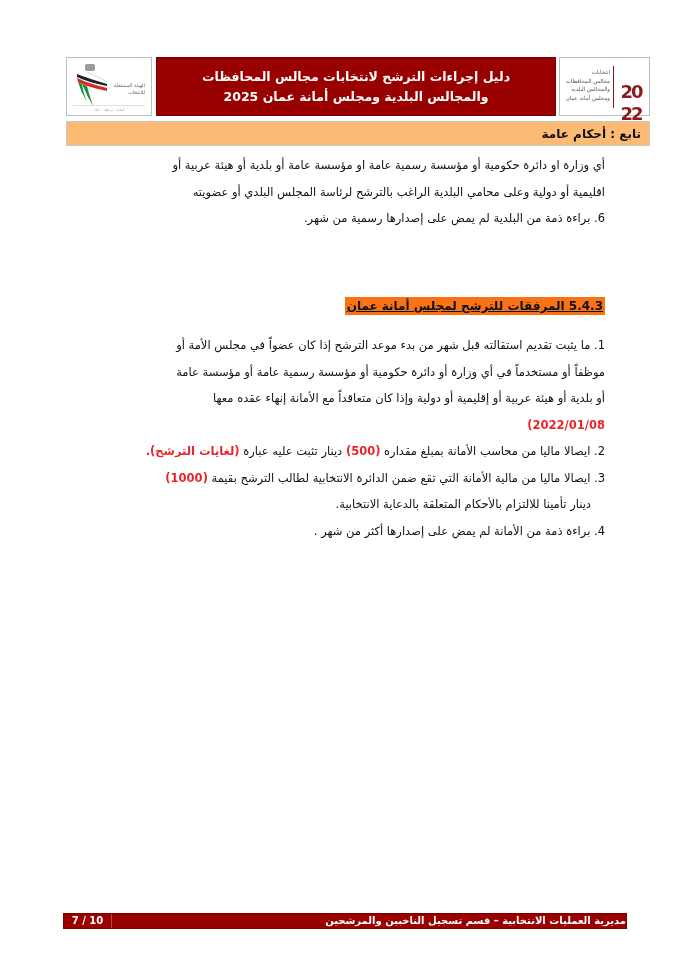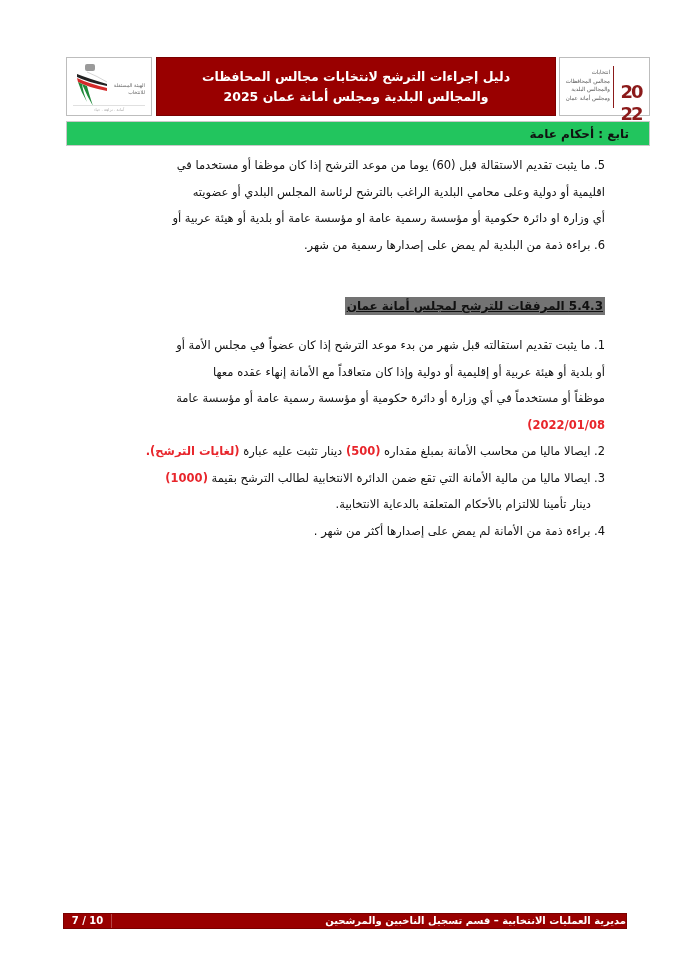--- a/index.html
+++ b/index.html
@@ -15,28 +15,28 @@
   
   .ll-emblem { position: absolute; left: 6px; top: 4px; width: 36px; height: 46px; }
   .ll-text { position: absolute; right: 6px; top: 24px; width: 40px; font-size: 5px; color: #666; direction: rtl; text-align: right; line-height: 7px; }
   .ll-motto { position: absolute; left: 6px; right: 6px; bottom: 3px; font-size: 4px; color: #aaa; direction: rtl; text-align: center; border-top: 1px solid #e0e0e0; padding-top: 1px; }
 
   
   .rl-year { position: absolute; right: 4px; top: 23px; width: 28px; height: 48px; color: #8b1a1a; font-family: "DejaVu Sans", sans-serif; font-weight: bold; font-size: 18px; line-height: 22px; text-align: center; letter-spacing: -2px; }
   .rl-divider { position: absolute; right: 35px; top: 8px; width: 1px; height: 42px; background: #8b1a1a; }
   .rl-text { position: absolute; right: 39px; top: 10px; width: 46px; direction: rtl; text-align: right; font-size: 5.5px; line-height: 8.5px; color: #555; }
 
-  .section-bar { position: absolute; top: 121px; left: 66px; width: 584px; height: 25px; background: #22c55e; border: 1px solid #c9c9c9; direction: rtl; padding-right: 20px; display: flex; align-items: center; }
+  .section-bar { position: absolute; top: 121px; left: 66px; width: 584px; height: 25px; background: #fdba74; border: 1px solid #c9c9c9; direction: rtl; padding-right: 8px; display: flex; align-items: center; }
   .section-bar span { font-weight: bold; font-size: 12px; color: #111; }
 
   .content { position: absolute; top: 152px; left: 75px; width: 530px; direction: rtl; text-align: right; font-size: 11.5px; color: #111; }
   .para { position: relative; line-height: 26.5px; }
   .red { color: #e8252b; font-weight: bold; }
 
-  .subhead { position: absolute; top: 297px; right: 90px; direction: rtl; font-weight: bold; font-size: 12px; text-decoration: underline; background: #737373; padding: 0 2px; line-height: 18px; }
+  .subhead { position: absolute; top: 297px; right: 90px; direction: rtl; font-weight: bold; font-size: 12px; text-decoration: underline; background: #f97316; padding: 0 2px; line-height: 18px; }
 
   .footer { position: absolute; top: 913px; left: 63px; width: 564px; height: 16px; background: #990000; border: 1px solid #7a0000; display: flex; direction: rtl; color: #fff; }
   .footer-title { flex: 1; font-weight: bold; font-size: 10px; line-height: 14px; }
   .footer-page { width: 48px; border-right: 1px solid #b54545; font-weight: bold; font-size: 10px; line-height: 14px; text-align: center; direction: ltr; }
 </style>
 </head>
 <body>
 
 <div class="header">
   <div class="logo-left">
@@ -75,44 +75,40 @@
   </div>
 </div>
 
 <div class="section-bar">
   <span>تابع : أحكام عامة</span>
 </div>
 
 <div class="content">
 
   <div class="para" style="padding-right:14px;">
-    <div>
-      <span class="num" style="margin-right:-14px;">5.</span>
-      <span>ما يثبت تقديم الاستقالة قبل (60) يوما من موعد الترشح إذا كان موظفا أو مستخدما في</span>
-    </div>
+    <div style="margin-right:-14px; text-align:justify;">أي وزارة او دائرة حكومية أو مؤسسة رسمية عامة او مؤسسة عامة أو بلدية أو هيئة عربية أو</div>
     <div style="margin-right:-14px;">اقليمية أو دولية وعلى محامي البلدية الراغب بالترشح لرئاسة المجلس البلدي أو عضويته</div>
-    <div style="margin-right:-14px; text-align:justify;">أي وزارة او دائرة حكومية أو مؤسسة رسمية عامة او مؤسسة عامة أو بلدية أو هيئة عربية أو</div>
   </div>
 
   <div class="para">
     <span class="num">6.</span>
     <span>براءة ذمة من البلدية لم يمض على إصدارها رسمية من شهر.</span>
   </div>
 </div>
 
 <div class="subhead">5.4.3 المرفقات للترشح لمجلس أمانة عمان</div>
 
 <div class="content" style="top:332px;">
   <div class="para">
     <div>
       <span class="num">1.</span>
       <span>ما يثبت تقديم استقالته قبل شهر من بدء موعد الترشح إذا كان عضواً في مجلس الأمة أو</span>
     </div>
+    <div>موظفاً أو مستخدماً في أي وزارة أو دائرة حكومية أو مؤسسة رسمية عامة أو مؤسسة عامة</div>
     <div>أو بلدية أو هيئة عربية أو إقليمية أو دولية وإذا كان متعاقداً مع الأمانة إنهاء عقده معها</div>
-    <div>موظفاً أو مستخدماً في أي وزارة أو دائرة حكومية أو مؤسسة رسمية عامة أو مؤسسة عامة</div>
     <div class="red">2022/01/08)</div>
   </div>
 
   <div class="para">
     <span class="num">2.</span>
     <span>ايصالا ماليا من محاسب الأمانة بمبلغ مقداره</span>
     <span class="red">(500)</span>
     <span>دينار تثبت عليه عبارة</span>
     <span class="red">(لغايات الترشح).</span>
   </div>

